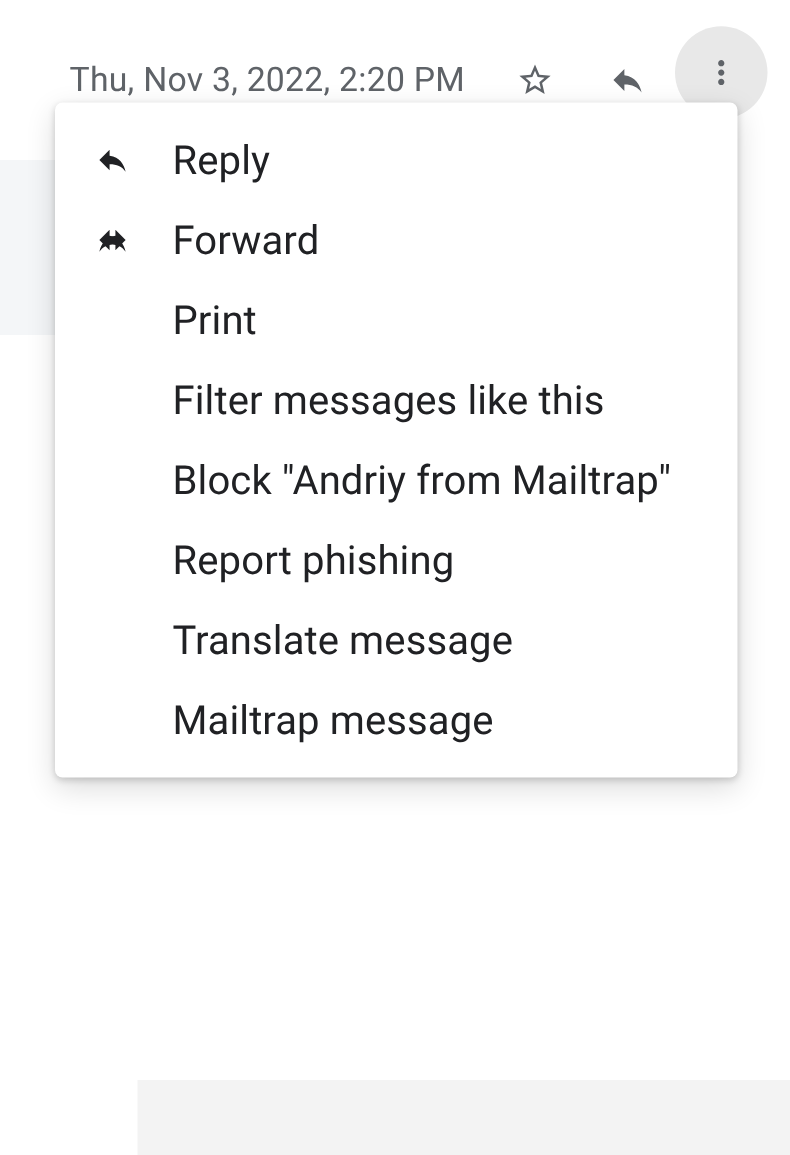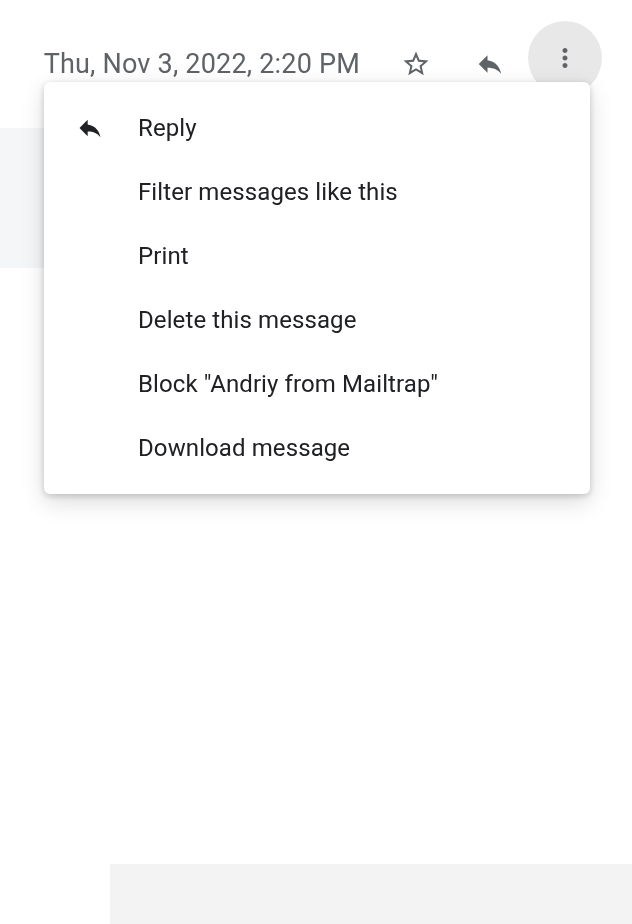--- a/index.html
+++ b/index.html
@@ -11,21 +11,21 @@
       position: relative;
     }
     .header-row {
       position: absolute;
       top: 33px;
       left: 0;
       right: 0;
       display: flex;
       align-items: center;
       justify-content: flex-end;
-      padding-right: 30px;
+      padding-right: 18px;
       gap: 8px;
     }
     .timestamp {
       color: #5f6368;
       font-size: 27px;
       margin-right: 26px;
       letter-spacing: 0.2px;
     }
     .icon-btn {
       width: 44px;
@@ -71,21 +71,21 @@
       width: 62px;
       display: flex;
       align-items: center;
       justify-content: flex-start;
       color: #202124;
       flex-shrink: 0;
     }
     .menu-icon svg { width: 28px; height: 28px; fill: currentColor; }
     .menu-label {
       color: #202124;
-      font-size: 24px;
+      font-size: 32px;
       letter-spacing: 0.1px;
     }
     .bg-stripe {
       position: absolute;
       left: 0;
       top: 128px;
       width: 44px;
       height: 140px;
       background: #f4f6f8;
     }
@@ -126,32 +126,49 @@
 <div class="dropdown">
   <div class="menu-item">
     <span class="menu-icon">
       <svg viewBox="0 0 24 24">
           <path d="M10 9V5l-7 7 7 7v-4.1c5 0 8.5 1.6 11 5.1-1-5-4-10-11-11z"></path>
         </svg>
     </span>
     <span class="menu-label">Reply</span>
   </div>
   <div class="menu-item">
-    <span class="menu-icon"></span>
-    <span class="menu-label">Filter messages like this</span>
+    <span class="menu-icon">
+      <svg viewBox="0 0 24 24">
+          <path d="M14 9V5l7 7-7 7v-4.1c-5 0-8.5 1.6-11 5.1 1-5 4-10 11-11z" transform="scale(-1,1) translate(-24,0)"></path>
+          <path d="M14 15v4l7-7-7-7v4c-5 0-8.5 3-11 8 2.5-3.5 6-4.9 11-5z" fill="none"></path>
+          <path d="M14 9V5l7 7-7 7v-4c-7 0-8.5 1.6-11 5.1 1-5 4-10 11-11z" fill="none"></path>
+        </svg>
+      <svg viewBox="0 0 24 24" style="margin-left:-28px">
+          <path d="M14 9V5l7 7-7 7v-4.1c-5 0-8.5 1.6-11 5.1 1-5 4-10 11-11z" transform="scale(1,1)"></path>
+        </svg>
+    </span>
+    <span class="menu-label">Forward</span>
   </div>
   <div class="menu-item">
     <span class="menu-icon"></span>
     <span class="menu-label">Print</span>
   </div>
   <div class="menu-item">
     <span class="menu-icon"></span>
-    <span class="menu-label">Delete this message</span>
+    <span class="menu-label">Filter messages like this</span>
   </div>
   <div class="menu-item">
     <span class="menu-icon"></span>
     <span class="menu-label">Block "Andriy from Mailtrap"</span>
   </div>
   <div class="menu-item">
     <span class="menu-icon"></span>
-    <span class="menu-label">Download message</span>
+    <span class="menu-label">Report phishing</span>
+  </div>
+  <div class="menu-item">
+    <span class="menu-icon"></span>
+    <span class="menu-label">Translate message</span>
+  </div>
+  <div class="menu-item">
+    <span class="menu-icon"></span>
+    <span class="menu-label">Mailtrap message</span>
   </div>
 </div>
 
 </body></html>

